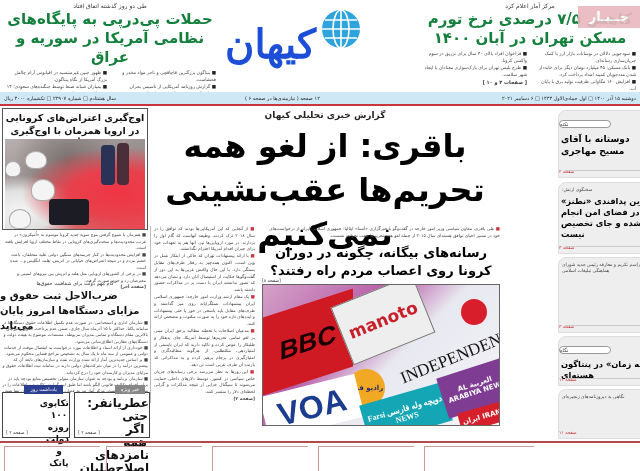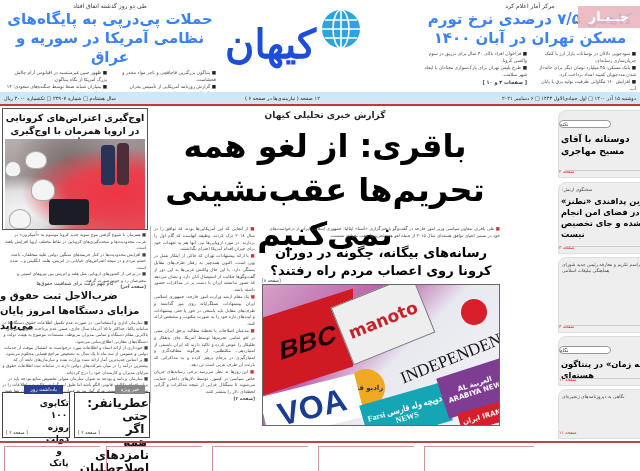--- a/index.html
+++ b/index.html
@@ -5,21 +5,21 @@
   * { box-sizing: border-box; margin: 0; padding: 0; }
   html, body { width: 640px; height: 471px; overflow: hidden; background: #ffffff; }
   body { font-family: "DejaVu Sans", sans-serif; color: #111; position: relative; direction: rtl; }
 
   
   .masthead { position: absolute; left: 0; top: 0; width: 640px; height: 92px; }
   .mast-story { position: absolute; top: 0; width: 220px; height: 92px; text-align: center; }
   .mast-story.left { left: 0; }
   .mast-story.right { right: 0; }
   .kicker { font-size: 6px; color: #333; margin-top: 2px; height: 8px; }
-  .mast-headline { font-size: 15px; font-weight: bold; line-height: 19px; color: #3b82f6; }
+  .mast-headline { font-size: 15px; font-weight: bold; line-height: 19px; color: #15803d; }
   .mast-bullets { display: flex; flex-direction: row; gap: 6px; padding: 2px 4px 0 4px; font-size: 4.6px; line-height: 7px; color: #444; text-align: right; }
   .mast-bullets .col { flex: 1; }
   .mast-bullets .b::before { content: "■ "; color: #222; }
   .page-ref { font-size: 5px; font-weight: bold; color: #333; margin-top: 1px; }
 
   .logo { position: absolute; left: 225px; top: 2px; width: 190px; height: 84px; }
   .logo-text { position: absolute; left: 0; top: 18px; width: 190px; text-align: left; font-family: "DejaVu Serif", serif; font-size: 40px; font-weight: bold; color: #1d4ed8; letter-spacing: -1px; }
   .globe { position: absolute; left: 95px; top: 6px; width: 42px; height: 42px; }
 
   .brand-badge { position: absolute; right: 0; top: 6px; width: 62px; height: 22px; background: #e9b7c0; color: #fff; font-size: 13px; font-weight: bold; text-align: center; line-height: 22px; opacity: 0.9; margin-left: 29px; }

